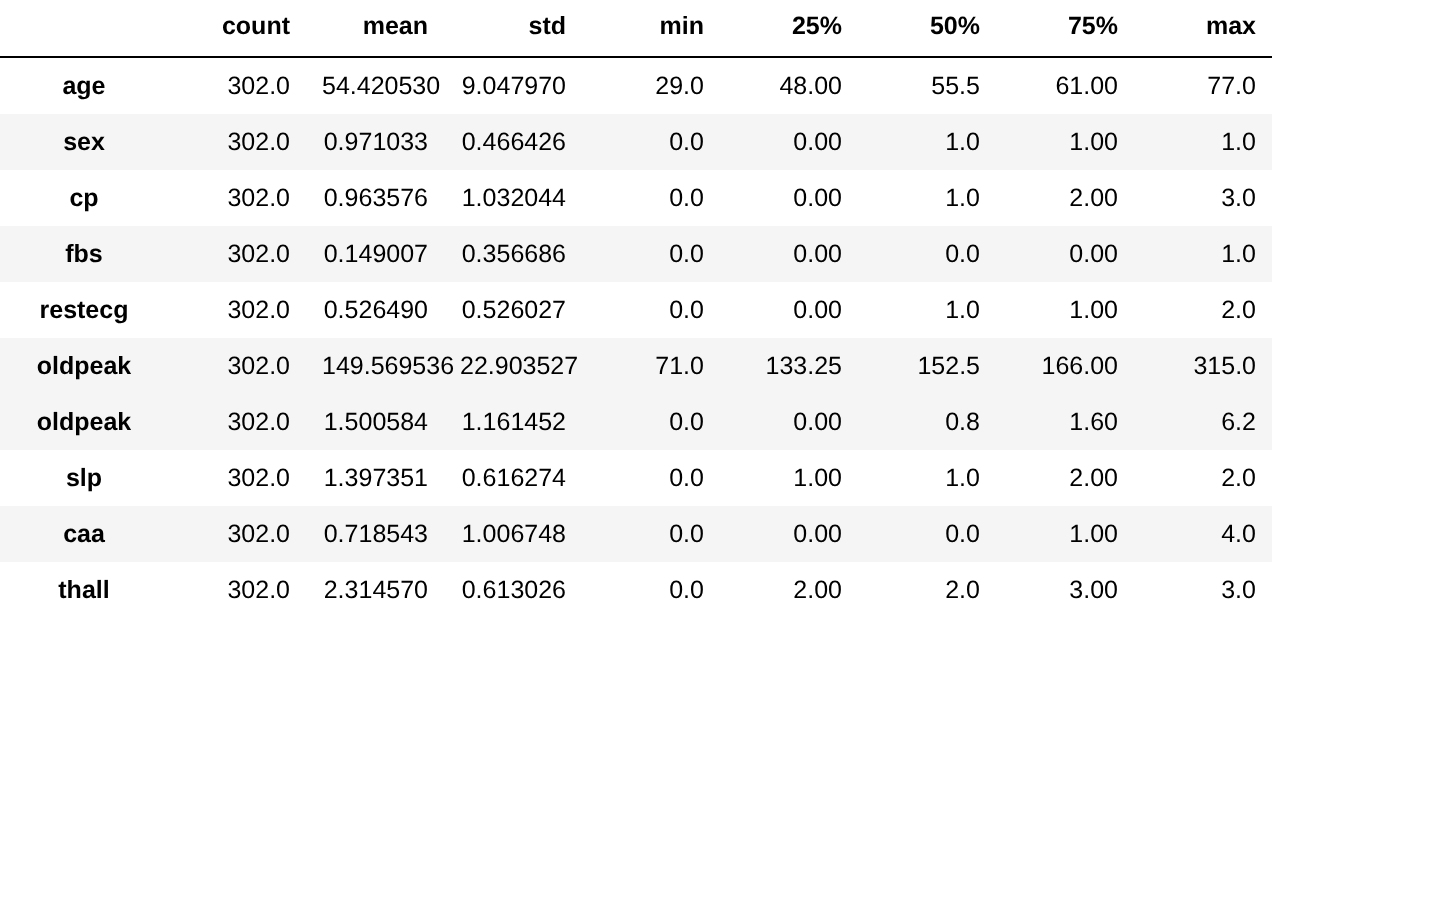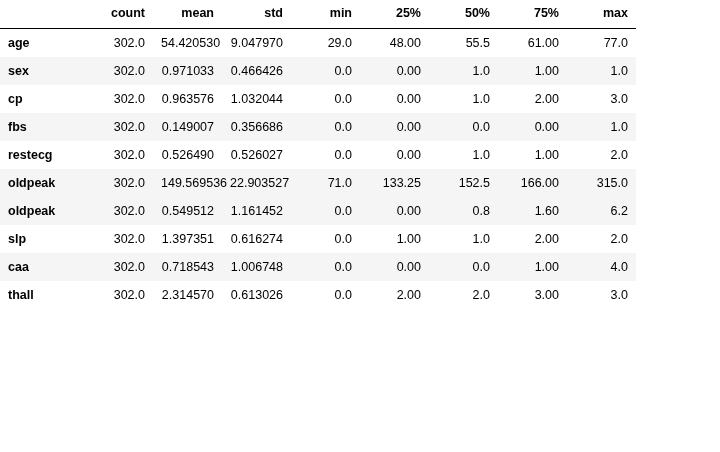--- a/index.html
+++ b/index.html
@@ -36,21 +36,21 @@
     white-space: nowrap;
     color: #000000;
     background: #ffffff;
   }
   table.describe thead th.corner {
     border-bottom: 1px solid #000000;
   }
   table.describe tbody th.rowhead {
     font-size: 12.5px;
     font-weight: bold;
-    text-align: left;
+    text-align: center;
     padding: 7px 8px;
     white-space: nowrap;
     color: #000000;
   }
   table.describe tbody td {
     font-size: 12.5px;
     text-align: right;
     padding: 7px 8px;
     white-space: nowrap;
     color: #000000;
@@ -159,21 +159,21 @@
         <td>22.903527</td>
         <td>71.0</td>
         <td>133.25</td>
         <td>152.5</td>
         <td>166.00</td>
         <td>315.0</td>
       </tr>
       <tr class="odd">
         <th class="rowhead">oldpeak</th>
         <td>302.0</td>
-        <td>0.549512</td>
+        <td>1.500584</td>
         <td>1.161452</td>
         <td>0.0</td>
         <td>0.00</td>
         <td>0.8</td>
         <td>1.60</td>
         <td>6.2</td>
       </tr>
       <tr class="even">
         <th class="rowhead">slp</th>
         <td>302.0</td>

